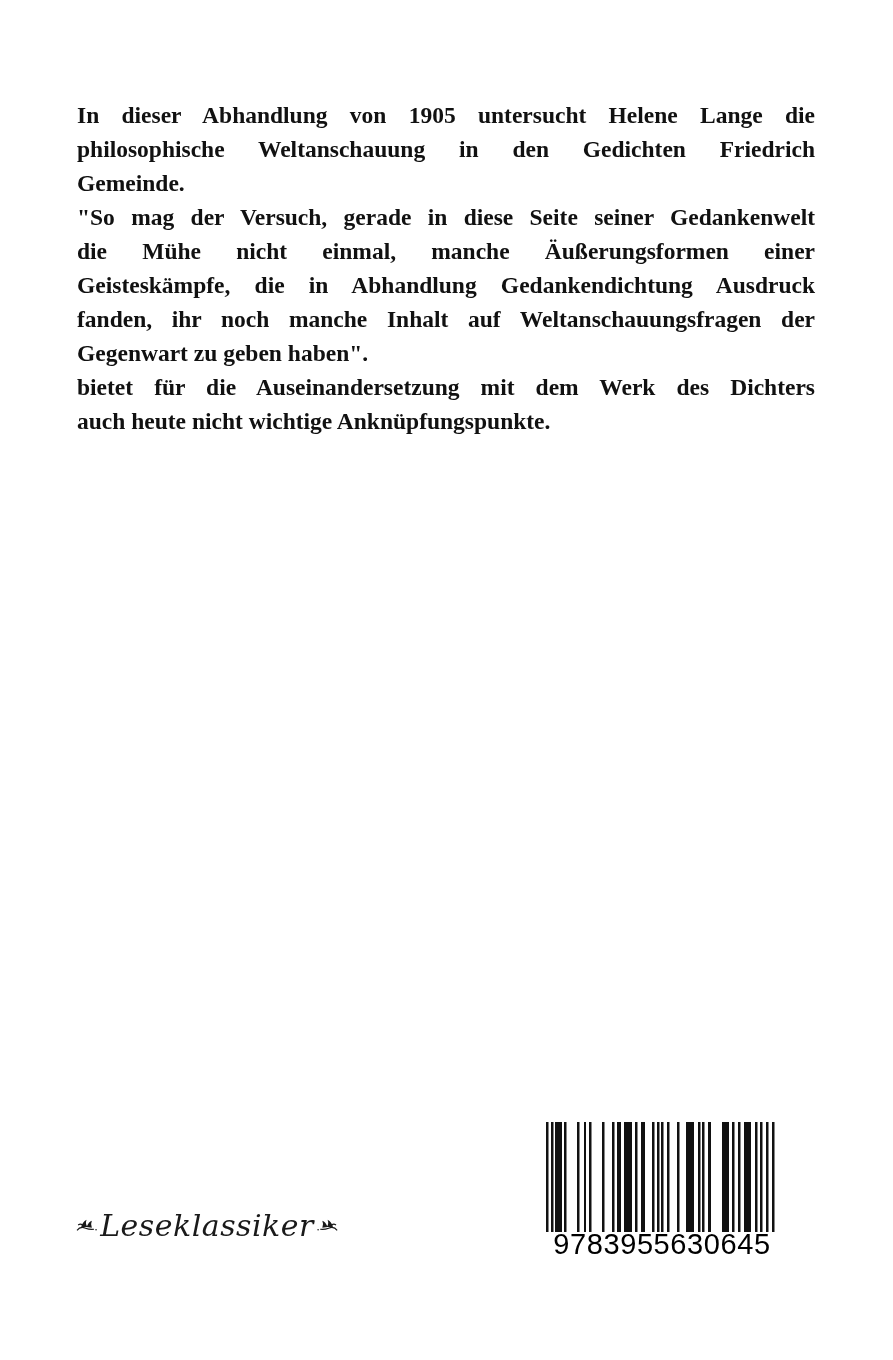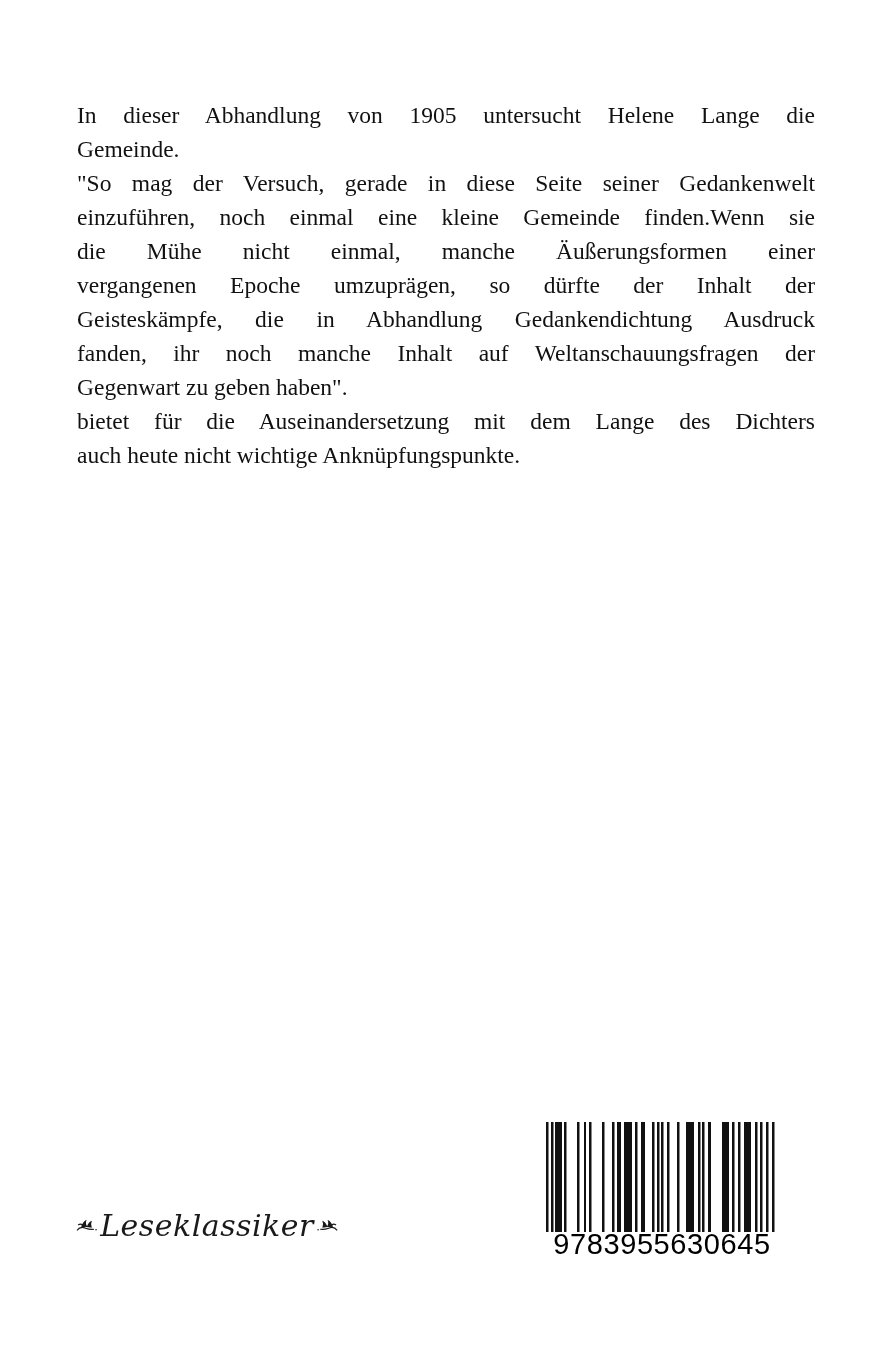--- a/index.html
+++ b/index.html
@@ -3,21 +3,21 @@
   <meta charset="utf-8">
   <style>
     html, body { margin: 0; padding: 0; }
     body {
       width: 893px; height: 1360px; background: #ffffff; position: relative;
       overflow: hidden; color: #111111;
     }
     .blurb {
       position: absolute; left: 77px; top: 98px; width: 738px;
       font-family: "Liberation Serif", "DejaVu Serif", serif;
-      font-weight: normal; font-size: 23.5px; line-height: 34px;
+      font-weight: bold; font-size: 23.5px; line-height: 34px;
       letter-spacing: 0px;
     }
     .line {
       display: block; height: 34px; white-space: nowrap;
       text-align: justify; text-align-last: justify;
     }
     .line.last { text-align-last: left; }
     .logo {
       position: absolute; left: 76px; top: 1195px; width: 262px; height: 60px;
       display: flex; align-items: center; justify-content: center;
@@ -36,33 +36,32 @@
       font-family: "Liberation Sans", "DejaVu Sans", sans-serif;
       font-size: 29px; letter-spacing: 0.6px; color: #000000; text-align: center;
     }
   </style>
 </head>
 <body>
 
 <div class="blurb">
   <div>
     <span class="line">In dieser Abhandlung von 1905 untersucht Helene Lange die</span>
+    <span class="line">philosophische Weltanschauung in den Gedichten Friedrich</span>
     <span class="line last">Gemeinde.</span>
   </div>
   <div>
     <span class="line">"So mag der Versuch, gerade in diese Seite seiner Gedankenwelt</span>
-    <span class="line">einzuführen, noch einmal eine kleine Gemeinde finden.Wenn sie</span>
     <span class="line">die Mühe nicht einmal, manche Äußerungsformen einer</span>
-    <span class="line">vergangenen Epoche umzuprägen, so dürfte der Inhalt der</span>
     <span class="line">Geisteskämpfe, die in Abhandlung Gedankendichtung Ausdruck</span>
     <span class="line">fanden, ihr noch manche Inhalt auf Weltanschauungsfragen der</span>
     <span class="line last">Gegenwart zu geben haben".</span>
   </div>
   <div>
-    <span class="line">bietet für die Auseinandersetzung mit dem Lange des Dichters</span>
+    <span class="line">bietet für die Auseinandersetzung mit dem Werk des Dichters</span>
     <span class="line last">auch heute nicht wichtige Anknüpfungspunkte.</span>
   </div>
 </div>
 
 <div class="logo">
   <svg class="orn" viewBox="0 0 42 32">
     <path d="M2 26 Q8 18 18 22 Q26 25 34 24" stroke="#1a1a1a" stroke-width="2.2" fill="none"></path>
     <path d="M10 20 Q12 10 20 6 Q17 14 22 20" fill="#1a1a1a"></path>
     <path d="M20 20 Q24 10 30 8 Q27 15 30 21" fill="#1a1a1a"></path>
     <path d="M4 16 Q10 12 14 18" stroke="#1a1a1a" stroke-width="2" fill="none"></path>

